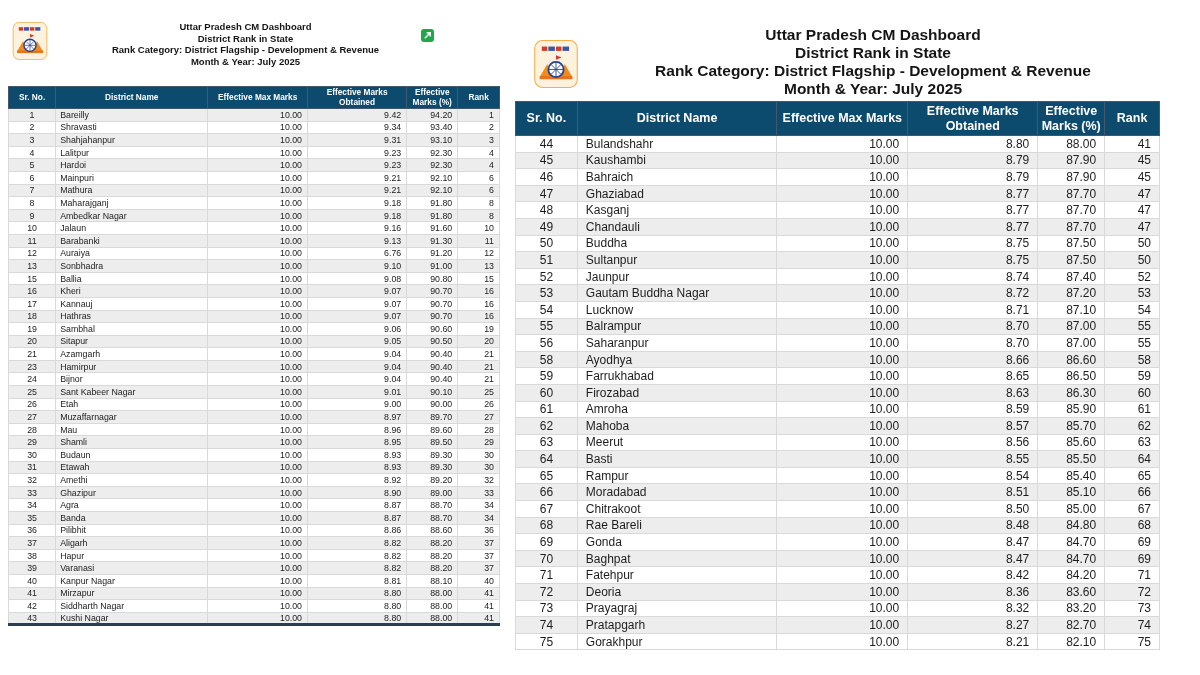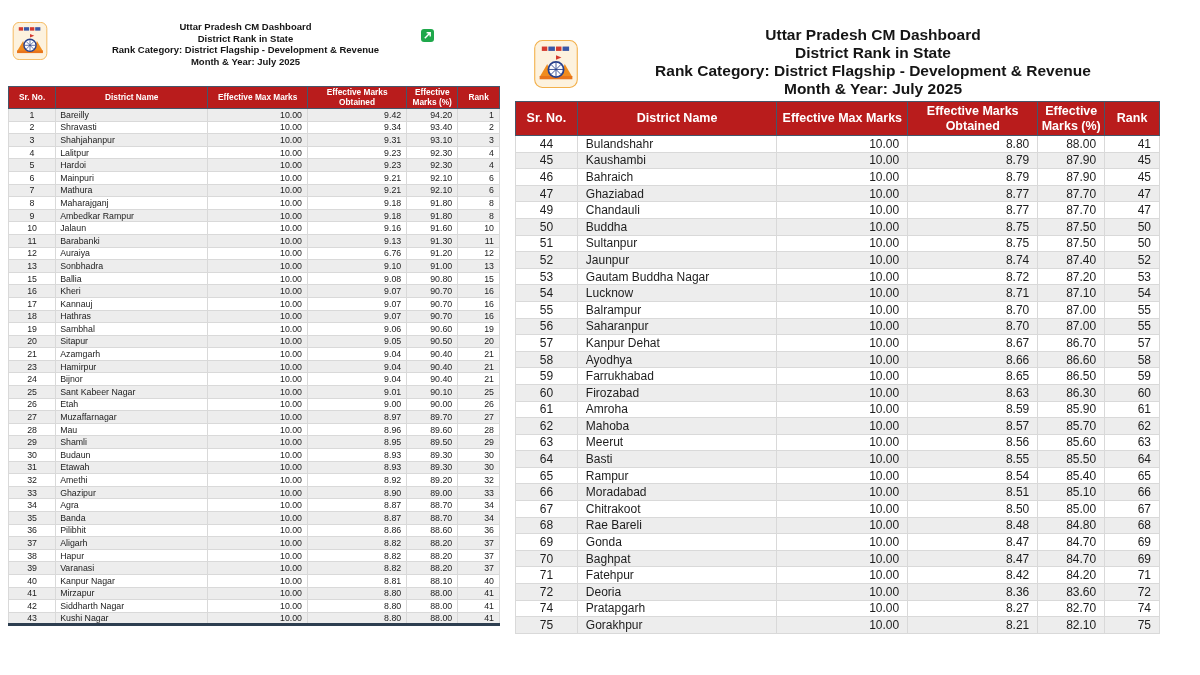--- a/index.html
+++ b/index.html
@@ -24,21 +24,21 @@
 
   #export-btn {
     position:absolute; left:421px; top:13px; width:13px; height:13px;
     background:#1fa84b; border-radius:3px; display:flex; align-items:center; justify-content:center;
     cursor:pointer;
   }
 
   
   table { border-collapse:collapse; table-layout:fixed; background:#fff; }
   th {
-    background:#b91c1c; color:#ffffff; font-weight:bold; text-align:center;
+    background:#0c4a6e; color:#ffffff; font-weight:bold; text-align:center;
     border:1px solid #44566a; vertical-align:middle;
   }
   td { border:1px solid #d9d9d9; overflow:hidden; white-space:nowrap; }
   td.c-sr   { text-align:center; }
   td.c-district { text-align:left; }
   td.c-num, td.c-rank { text-align:right; }
 
   #left-table {
     position:absolute; left:8px; top:70px; width:492px;
     border-bottom:3px solid #2d3e50;
@@ -169,21 +169,21 @@
         <tr>
           <td class="c-sr">8</td>
           <td class="c-district">Maharajganj</td>
           <td class="c-num">10.00</td>
           <td class="c-num">9.18</td>
           <td class="c-num">91.80</td>
           <td class="c-rank">8</td>
         </tr>
         <tr>
           <td class="c-sr">9</td>
-          <td class="c-district">Ambedkar Rampur</td>
+          <td class="c-district">Ambedkar Nagar</td>
           <td class="c-num">10.00</td>
           <td class="c-num">9.18</td>
           <td class="c-num">91.80</td>
           <td class="c-rank">8</td>
         </tr>
         <tr>
           <td class="c-sr">10</td>
           <td class="c-district">Jalaun</td>
           <td class="c-num">10.00</td>
           <td class="c-num">9.16</td>
@@ -516,28 +516,36 @@
         </tr>
         <tr>
           <td class="c-sr">47</td>
           <td class="c-district">Ghaziabad</td>
           <td class="c-num">10.00</td>
           <td class="c-num">8.77</td>
           <td class="c-num">87.70</td>
           <td class="c-rank">47</td>
         </tr>
         <tr>
-          <td class="c-sr">49</td>
-          <td class="c-district">Chandauli</td>
+          <td class="c-sr">48</td>
+          <td class="c-district">Kasganj</td>
           <td class="c-num">10.00</td>
           <td class="c-num">8.77</td>
           <td class="c-num">87.70</td>
           <td class="c-rank">47</td>
         </tr>
         <tr>
+          <td class="c-sr">49</td>
+          <td class="c-district">Chandauli</td>
+          <td class="c-num">10.00</td>
+          <td class="c-num">8.77</td>
+          <td class="c-num">87.70</td>
+          <td class="c-rank">47</td>
+        </tr>
+        <tr>
           <td class="c-sr">50</td>
           <td class="c-district">Buddha</td>
           <td class="c-num">10.00</td>
           <td class="c-num">8.75</td>
           <td class="c-num">87.50</td>
           <td class="c-rank">50</td>
         </tr>
         <tr>
           <td class="c-sr">51</td>
           <td class="c-district">Sultanpur</td>
@@ -580,28 +588,20 @@
         </tr>
         <tr>
           <td class="c-sr">56</td>
           <td class="c-district">Saharanpur</td>
           <td class="c-num">10.00</td>
           <td class="c-num">8.70</td>
           <td class="c-num">87.00</td>
           <td class="c-rank">55</td>
         </tr>
         <tr>
-          <td class="c-sr">57</td>
-          <td class="c-district">Kanpur Dehat</td>
-          <td class="c-num">10.00</td>
-          <td class="c-num">8.67</td>
-          <td class="c-num">86.70</td>
-          <td class="c-rank">57</td>
-        </tr>
-        <tr>
           <td class="c-sr">58</td>
           <td class="c-district">Ayodhya</td>
           <td class="c-num">10.00</td>
           <td class="c-num">8.66</td>
           <td class="c-num">86.60</td>
           <td class="c-rank">58</td>
         </tr>
         <tr>
           <td class="c-sr">59</td>
           <td class="c-district">Farrukhabad</td>
@@ -708,20 +708,28 @@
         </tr>
         <tr>
           <td class="c-sr">72</td>
           <td class="c-district">Deoria</td>
           <td class="c-num">10.00</td>
           <td class="c-num">8.36</td>
           <td class="c-num">83.60</td>
           <td class="c-rank">72</td>
         </tr>
         <tr>
+          <td class="c-sr">73</td>
+          <td class="c-district">Prayagraj</td>
+          <td class="c-num">10.00</td>
+          <td class="c-num">8.32</td>
+          <td class="c-num">83.20</td>
+          <td class="c-rank">73</td>
+        </tr>
+        <tr>
           <td class="c-sr">74</td>
           <td class="c-district">Pratapgarh</td>
           <td class="c-num">10.00</td>
           <td class="c-num">8.27</td>
           <td class="c-num">82.70</td>
           <td class="c-rank">74</td>
         </tr>
         <tr>
           <td class="c-sr">75</td>
           <td class="c-district">Gorakhpur</td>

